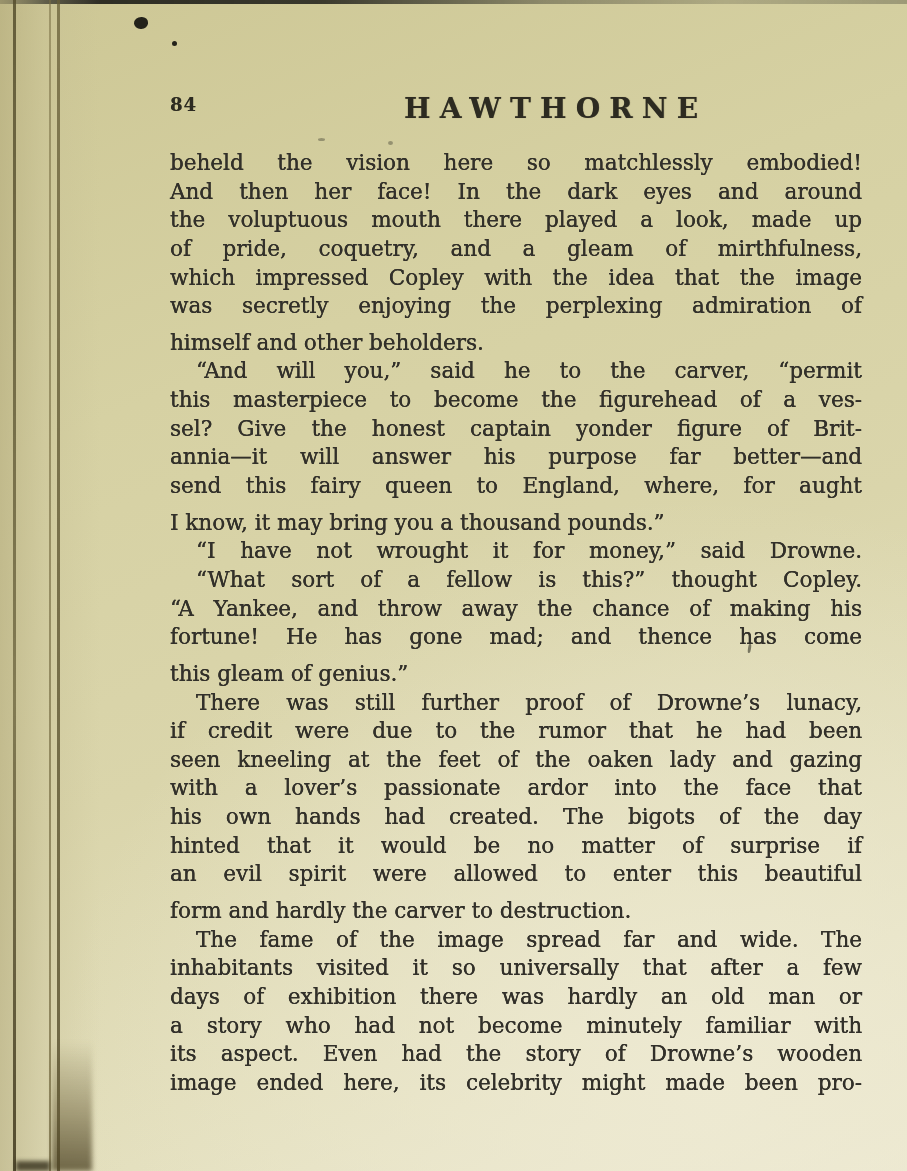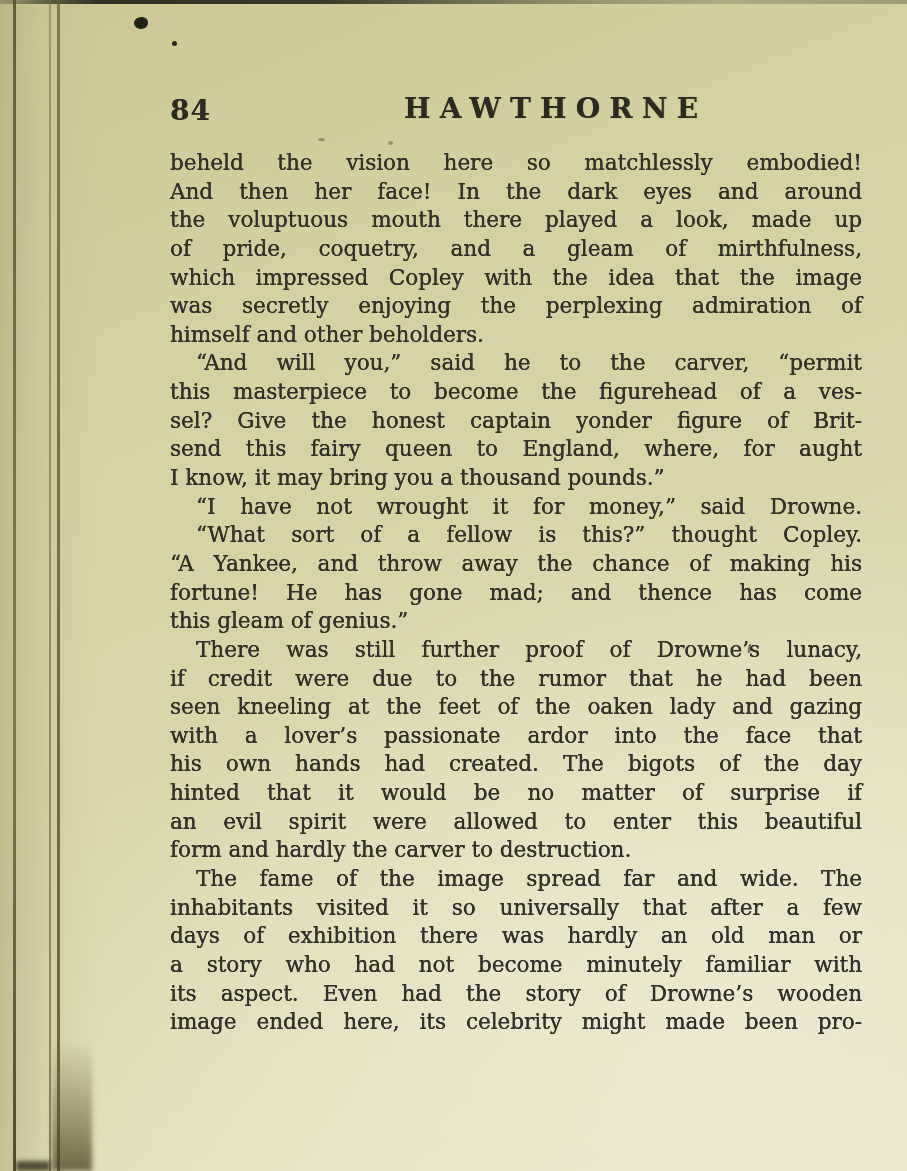--- a/index.html
+++ b/index.html
@@ -74,21 +74,21 @@
   .speck.dot-large { left: 134px; top: 17px; width: 14px; height: 12px; border-radius: 55% 45% 50% 50%; }
   .speck.dot-small { left: 172px; top: 41px; width: 5px; height: 5px; border-radius: 50%; }
   .speck.faint-1 { left: 318px; top: 138px; width: 7px; height: 3px; border-radius: 50%; opacity: 0.35; }
   .speck.faint-2 { left: 388px; top: 141px; width: 5px; height: 4px; border-radius: 50%; opacity: 0.35; }
   .speck.tick { left: 748px; top: 644px; width: 3px; height: 9px; border-radius: 40%; opacity: 0.55; transform: rotate(8deg); }
 
   
   .page-number {
     position: absolute;
     left: 170px; top: 94px;
-    font-size: 28px;
+    font-size: 18px;
     font-weight: 600;
     color: #2d2b21;
     letter-spacing: 1px;
     text-shadow: 0.3px 0.3px 0.6px rgba(45,43,33,0.6);
   }
   .running-head {
     position: absolute;
     left: 404px; top: 92px;
     font-size: 28px;
     font-weight: 600;
@@ -109,21 +109,21 @@
   .line {
     width: 692px;
     line-height: 28.65px;
     height: 28.65px;
     text-align: justify;
     text-align-last: justify;
     white-space: nowrap;
     box-sizing: border-box;
   }
   .line.indent { padding-left: 26px; }
-  .line.line-last-left { text-align-last: left; }
+  .line.line-last-left { text-align-last: left; margin-top: 8px; }
 </style>
 </head>
 <body>
 
 <div class="scan">
 
   <div class="top-edge"></div>
 
   <div class="gutter-shade"></div>
   <div class="edge-line a"></div>
@@ -148,20 +148,21 @@
         <div class="line">the voluptuous mouth there played a look, made up</div>
         <div class="line">of pride, coquetry, and a gleam of mirthfulness,</div>
         <div class="line">which impressed Copley with the idea that the image</div>
         <div class="line">was secretly enjoying the perplexing admiration of</div>
         <div class="line line-last-left">himself and other beholders.</div>
       </div>
       <div class="paragraph">
         <div class="line indent">“And will you,” said he to the carver, “permit</div>
         <div class="line">this masterpiece to become the figurehead of a ves-</div>
         <div class="line">sel?  Give the honest captain yonder figure of Brit-</div>
+        <div class="line">annia—it will answer his purpose far better—and</div>
         <div class="line">send this fairy queen to England, where, for aught</div>
         <div class="line line-last-left">I know, it may bring you a thousand pounds.”</div>
       </div>
       <div class="paragraph">
         <div class="line indent">“I have not wrought it for money,” said Drowne.</div>
       </div>
       <div class="paragraph">
         <div class="line indent">“What sort of a fellow is this?” thought Copley.</div>
         <div class="line">“A Yankee, and throw away the chance of making his</div>
         <div class="line">fortune!  He has gone mad; and thence has come</div>

